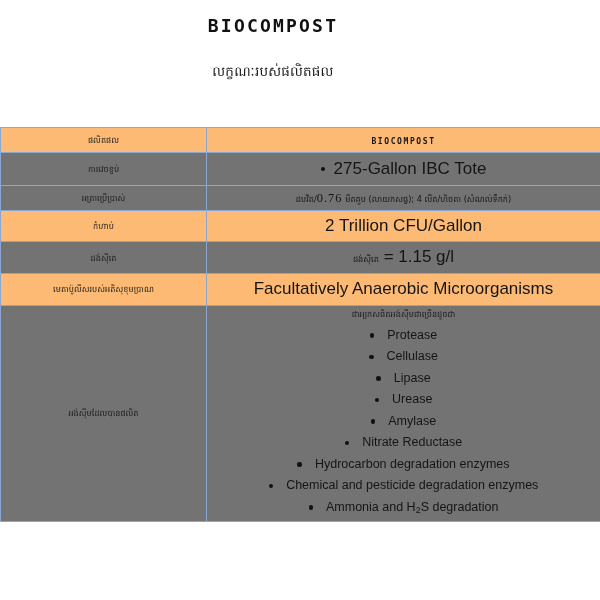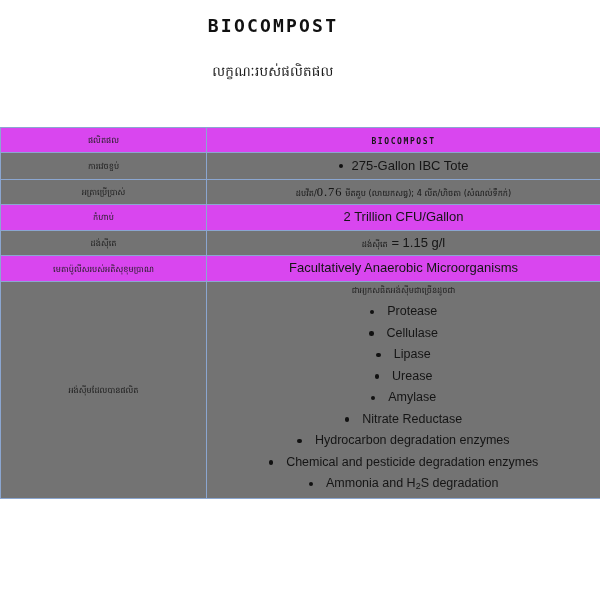--- a/index.html
+++ b/index.html
@@ -32,39 +32,39 @@
   table.spec col.c1{width:206px;}
   table.spec col.c2{width:394px;}
   table.spec td{
     border-top:1.3px solid #8ba6d0;
     border-bottom:1.3px solid #8ba6d0;
     border-left:1.3px solid #8ba6d0;
     border-right:1.3px solid #8ba6d0;
     padding:3px 6px;vertical-align:middle;
   }
   table.spec tr.band td{background:#737373;}
-  table.spec tr.plain td{background:#d946ef;}
+  table.spec tr.plain td{background:#fdba74;}
 
   .k-label{
     text-align:center;font-size:8.2px;color:#1c1c1c;
     font-family:"DejaVu Sans",sans-serif;line-height:1.5;
   }
   .k-small{
     text-align:center;font-size:8.2px;color:#1c1c1c;
     font-family:"DejaVu Sans",sans-serif;
   }
   .val{
     text-align:center;font-size:12.5px;color:#151515;line-height:1.45;
   }
   .val-mono{
     font-family:"DejaVu Sans Mono","Liberation Mono",monospace;
     font-size:11px;font-weight:700;letter-spacing:1.6px;
     font-variant:small-caps;text-transform:lowercase;
   }
-  .val-big{font-size:13px;}
+  .val-big{font-size:17px;}
   .num-techno{
     font-family:Liberation Serif, serif;
     font-size:12.5px;letter-spacing:1px;
   }
   .mixed{font-size:8.2px;font-family:"DejaVu Sans",sans-serif;}
   .bullet-line{
     display:flex;align-items:center;justify-content:center;
     gap:9px;line-height:1.5;
   }
   .dot{

